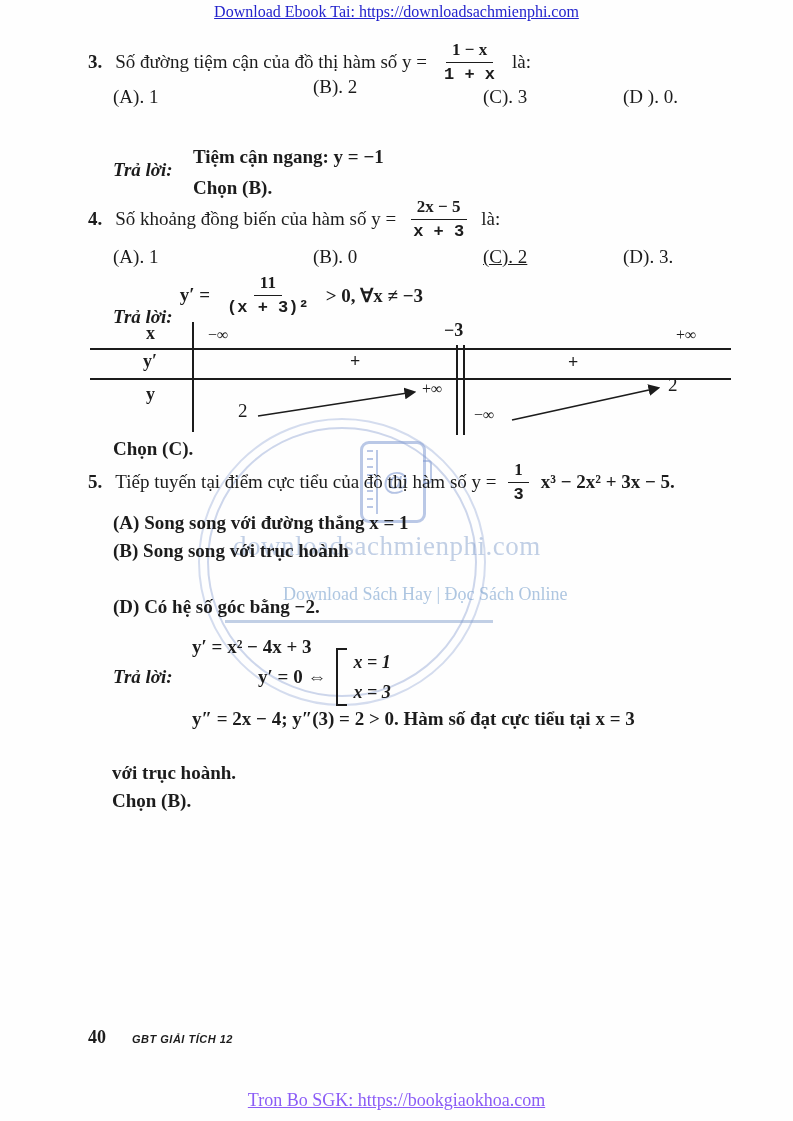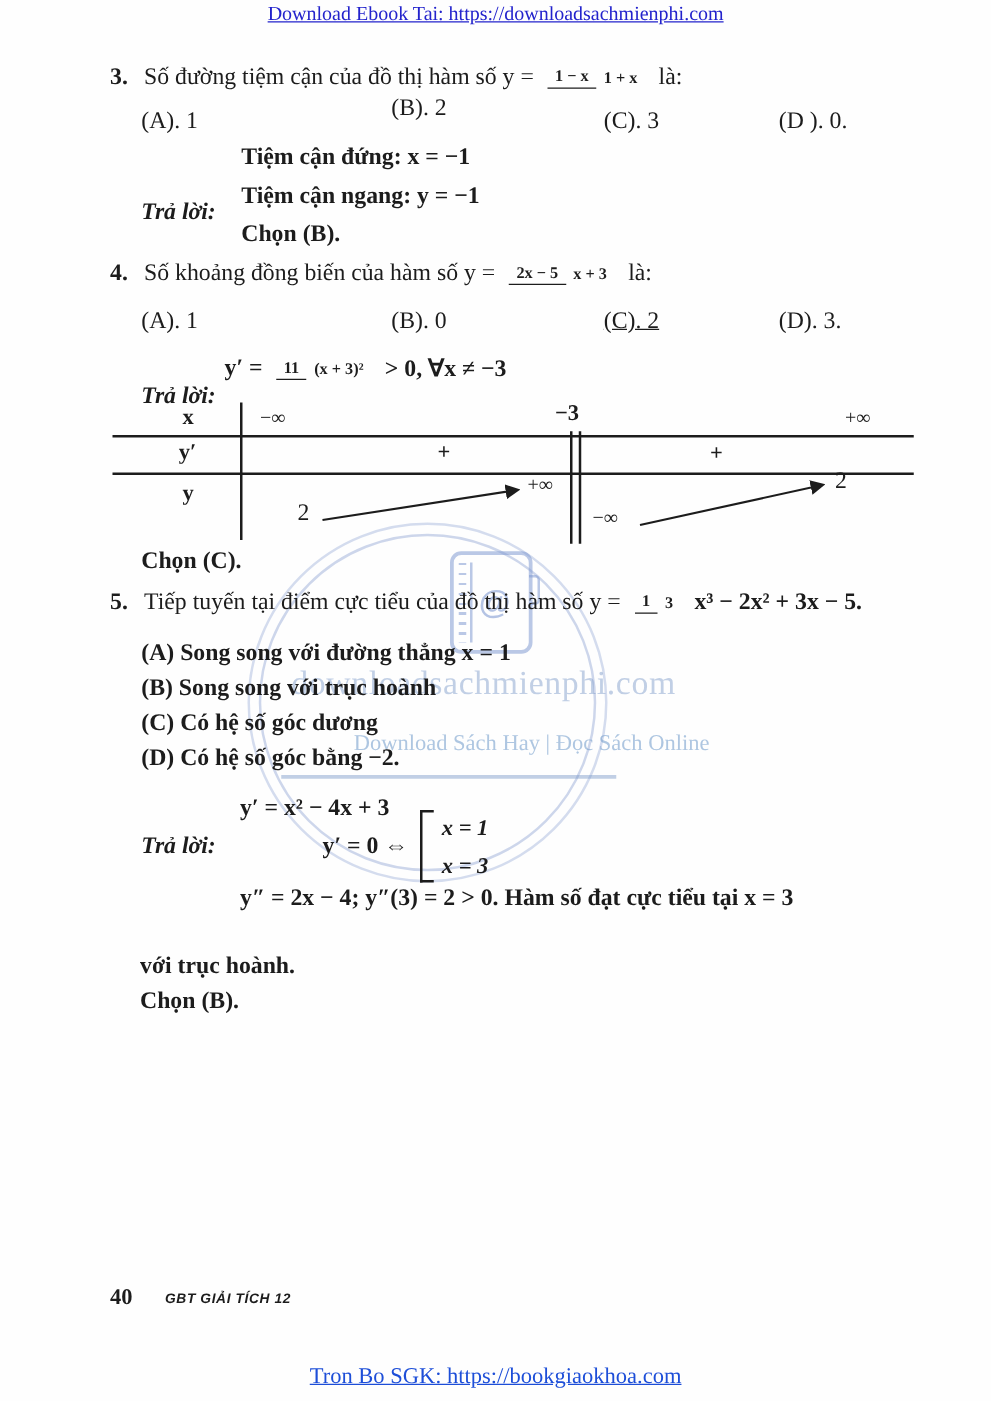--- a/index.html
+++ b/index.html
@@ -14,23 +14,23 @@
   }
   .abs{position:absolute;white-space:nowrap;}
   .t{font-size:19px;}
   .bold{font-weight:bold;}
   .ital{font-style:italic;margin-top:44px;}
   a.link{text-decoration:underline;}
 
   
   .stmt{display:flex;align-items:center;gap:7px;}
   .pnum{font-weight:bold;font-size:19px;margin-right:6px;}
-  .frac{display:inline-flex;align-items:center;font-weight:bold;font-size:13px;line-height:1.25;padding:0 4px;}
+  .frac{display:inline-flex;flex-direction:column;align-items:center;font-weight:bold;font-size:17px;line-height:1.25;padding:0 4px;}
   .frac .fnum{border-bottom:1.6px solid #1c1c1c;padding:0 6px 1px 6px;}
-  .frac .fden{padding:1px 6px 0 6px;}
+  .frac .fden{padding:1px 6px 0 6px;font-family:Liberation Mono, monospace;}
 
   
   .vt{position:absolute;left:88px;top:320px;width:645px;height:118px;}
   .vt .hline{position:absolute;height:2px;background:#1c1c1c;left:2px;width:641px;}
   .vt .vline{position:absolute;width:2px;background:#1c1c1c;}
   .vt .dbar{position:absolute;width:5px;border-left:2px solid #1c1c1c;border-right:2px solid #1c1c1c;}
   .vt .cell{position:absolute;font-size:18px;}
   .vt svg{position:absolute;left:0;top:0;pointer-events:none;}
 
   
@@ -95,21 +95,20 @@
     </span>
     <span class="t">là:</span>
   </div>
 
   <div class="abs t" style="left:113px;top:86px;">(A). 1</div>
   <div class="abs t" style="left:313px;top:76px;">(B). 2</div>
   <div class="abs t" style="left:483px;top:86px;">(C). 3</div>
   <div class="abs t" style="left:623px;top:86px;">(D ). 0.</div>
 
   <div class="abs t bold ital" style="left:113px;top:115px;">Trả lời:</div>
-  <div class="abs t bold" style="left:193px;top:115px;">Tiệm cận đứng: x = −1</div>
   <div class="abs t bold" style="left:193px;top:146px;">Tiệm cận ngang: y = −1</div>
   <div class="abs t bold" style="left:193px;top:177px;">Chọn (B).</div>
 
   <div class="abs stmt" style="left:88px;top:193px;height:52px;">
     <span class="pnum">4.</span>
     <span class="t">Số khoảng đồng biến của hàm số y =</span>
     <span class="frac">
       <span class="fnum">2x − 5</span>
       <span class="fden">x + 3</span>
     </span>
@@ -171,21 +170,20 @@
     <span class="t">Tiếp tuyến tại điểm cực tiểu của đồ thị hàm số y =</span>
     <span class="frac">
       <span class="fnum">1</span>
       <span class="fden">3</span>
     </span>
     <span class="t bold">x³ − 2x² + 3x − 5.</span>
   </div>
 
   <div class="abs t bold" style="left:113px;top:512px;font-weight:bold;">(A) Song song với đường thẳng x = 1</div>
   <div class="abs t bold" style="left:113px;top:540px;">(B) Song song với trục hoành</div>
-  <div class="abs t bold" style="left:113px;top:568px;">(C) Có hệ số góc dương</div>
   <div class="abs t bold" style="left:113px;top:596px;">(D) Có hệ số góc bằng −2.</div>
 
   <div class="abs t bold ital" style="left:113px;top:622px;">Trả lời:</div>
   <div class="abs t bold" style="left:192px;top:636px;">y′ = x² − 4x + 3</div>
 
   <div class="abs sys" style="left:258px;top:648px;height:58px;">
     <span class="t bold">y′ = 0 ⇔</span>
     <span class="bracket"></span>
     <span class="cases">
       <span>x = 1</span>
@@ -194,16 +192,16 @@
   </div>
 
   <div class="abs t bold" style="left:192px;top:708px;">y″ = 2x − 4; y″(3) = 2 &gt; 0. Hàm số đạt cực tiểu tại x = 3</div>
   <div class="abs t bold" style="left:112px;top:762px;">với trục hoành.</div>
   <div class="abs t bold" style="left:112px;top:790px;">Chọn (B).</div>
 
   <div class="abs bold" style="left:88px;top:1027px;font-size:18px;">40</div>
   <div class="abs foot-title" style="left:132px;top:1033px;">GBT GIẢI TÍCH 12</div>
 
   <div class="abs center-line" style="top:1090px;">
-    <a class="link" style="color:#1d4ed8;font-size:18px;text-decoration:underline;">Tron Bo SGK: https://bookgiaokhoa.com</a>
+    <a class="link" style="color:#8b5cf6;font-size:18px;text-decoration:underline;">Tron Bo SGK: https://bookgiaokhoa.com</a>
   </div>
 
 </div>
 
 </body></html>

